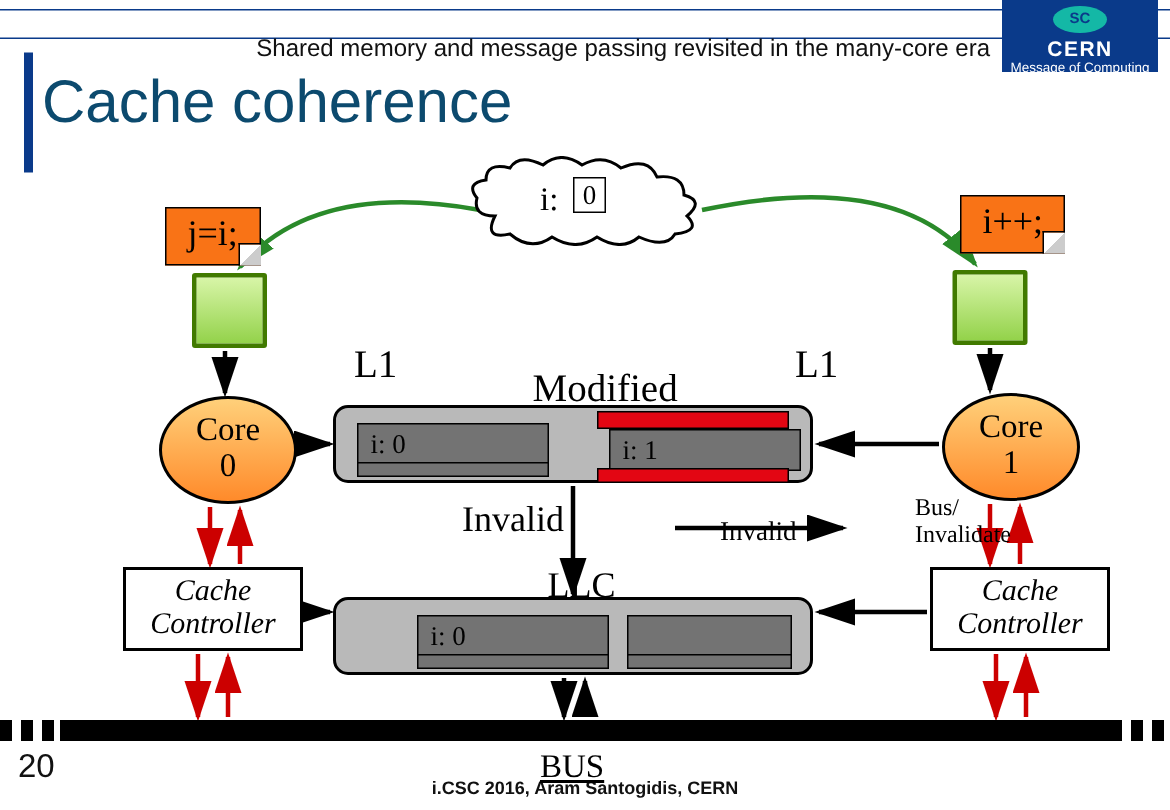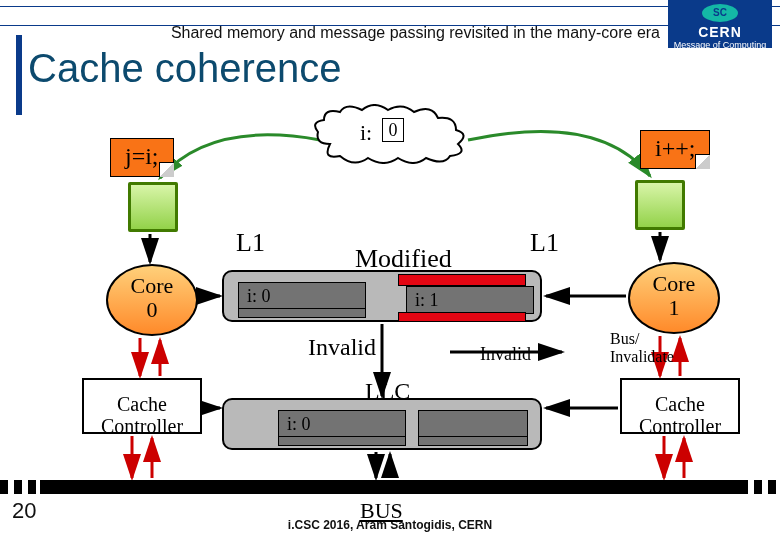--- a/index.html
+++ b/index.html
@@ -189,22 +189,23 @@
     left: 365px; top: 378px;
     font-size: 24px;
   }
   .ccbox {
     position: absolute;
     width: 120px; height: 56px;
     border: 2px solid #000;
     background: #fff;
     font-size: 20px;
     text-align: center;
-    padding-top: 13px;
+    padding-top: 3px;
     line-height: 22px;
+    font-style: italic;
   }
   .cc-l { left: 82px; top: 378px; }
   .cc-r { left: 620px; top: 378px; }
   .bus-rect {
     position: absolute;
     left: 40px; top: 480px;
     width: 704px; height: 14px;
     background: #000;
   }
   .bus-dash-l, .bus-dash-r {

